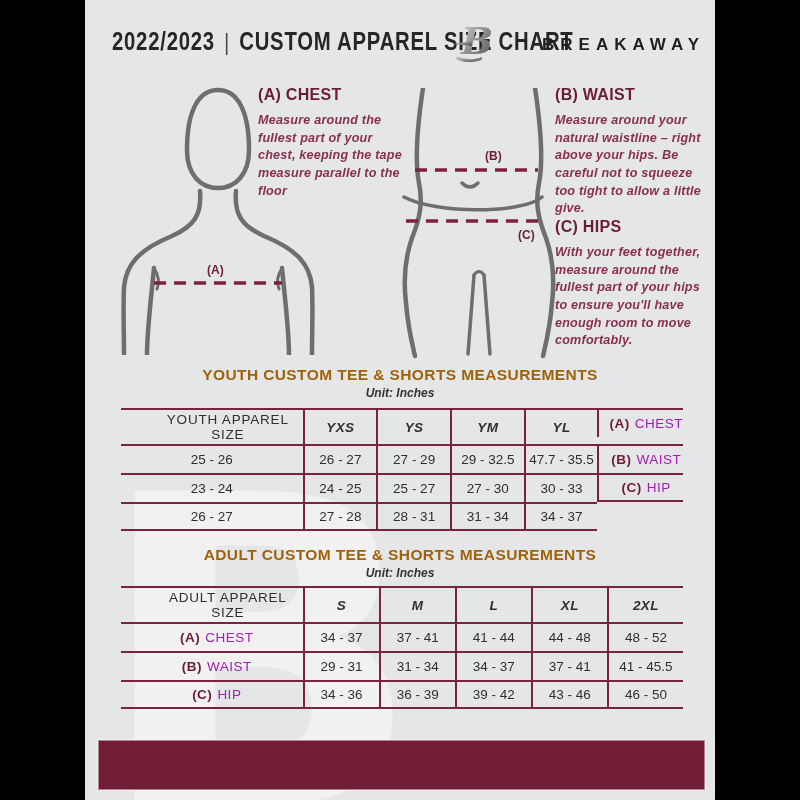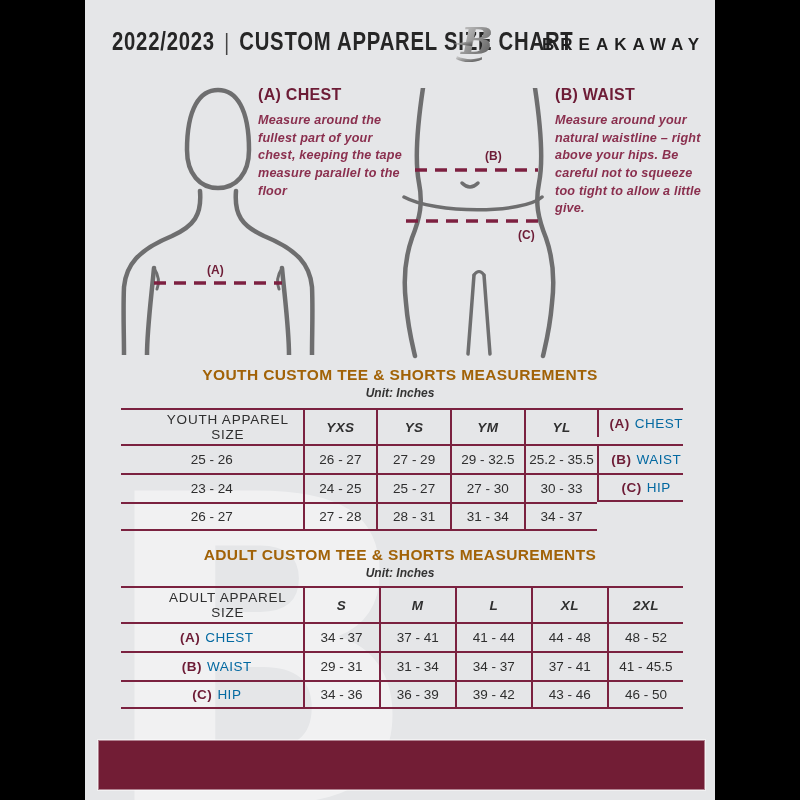--- a/index.html
+++ b/index.html
@@ -105,21 +105,21 @@
   .size-table > div.hcell{height:36px;}
   .size-table > div:not(:nth-child(6n+1)){border-left:2px solid var(--maroon);}
   .size-table > div:nth-last-child(-n+6){border-bottom:2px solid var(--maroon);}
   .corner-cell{
     justify-content:flex-start; padding-left:32px;
     font-size:14px; letter-spacing:0.8px; color:#363636;
   }
   .size-head{font-weight:bold; font-size:15px; color:#232323; letter-spacing:0.4px;font-style:italic;}
   .row-label{justify-content:flex-start; padding-left:10px; font-size:14.5px; letter-spacing:0.5px;}
   .row-label .pfx{color:var(--maroon-dark); font-weight:bold; margin-right:5px;}
-  .row-label .lbl{color:#0369a1;}
+  .row-label .lbl{color:#a21caf;}
   
   .footer-bar{
     position:absolute; left:13px; top:740px;
     width:607px; height:50px;
     background:var(--maroon-bar);
     outline:2px solid rgba(255,255,255,0.45);
     outline-offset:-1px;
     z-index:2;
   }
 </style>
@@ -182,39 +182,43 @@
   </svg>
 
   <div class="instr" id="instr-chest">
     <h3>(A) CHEST</h3>
     <p>Measure around the fullest part of your chest, keeping the tape measure parallel to the floor</p>
   </div>
   <div class="instr" id="instr-waist">
     <h3>(B) WAIST</h3>
     <p>Measure around your natural waistline – right above your hips. Be careful not to squeeze too tight to allow a little give.</p>
   </div>
+  <div class="instr" id="instr-hips">
+    <h3>(C) HIPS</h3>
+    <p>With your feet together, measure around the fullest part of your hips to ensure you'll have enough room to move comfortably.</p>
+  </div>
 
   <div class="sec-title" id="youth-title">YOUTH CUSTOM TEE &amp; SHORTS MEASUREMENTS</div>
   <div class="sec-unit" id="youth-unit">Unit: Inches</div>
   <div class="size-table" id="youth-table">
     <div class="hcell corner-cell">YOUTH APPAREL SIZE</div>
     <div class="hcell size-head">YXS</div>
     <div class="hcell size-head">YS</div>
     <div class="hcell size-head">YM</div>
     <div class="hcell size-head">YL</div>
 
     <div class="row-label">
       <span class="pfx">(A)</span>
       <span class="lbl">CHEST</span>
     </div>
     <div class="val">25 - 26</div>
     <div class="val">26 - 27</div>
     <div class="val">27 - 29</div>
     <div class="val">29 - 32.5</div>
-    <div class="val">25.2 - 35.5</div>
+    <div class="val">47.7 - 35.5</div>
 
     <div class="row-label">
       <span class="pfx">(B)</span>
       <span class="lbl">WAIST</span>
     </div>
     <div class="val">23 - 24</div>
     <div class="val">24 - 25</div>
     <div class="val">25 - 27</div>
     <div class="val">27 - 30</div>
     <div class="val">30 - 33</div>

